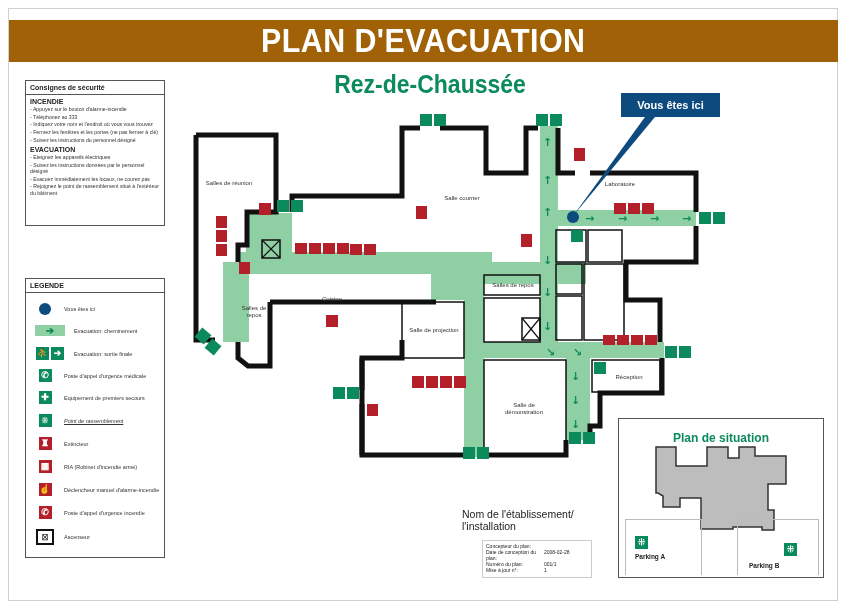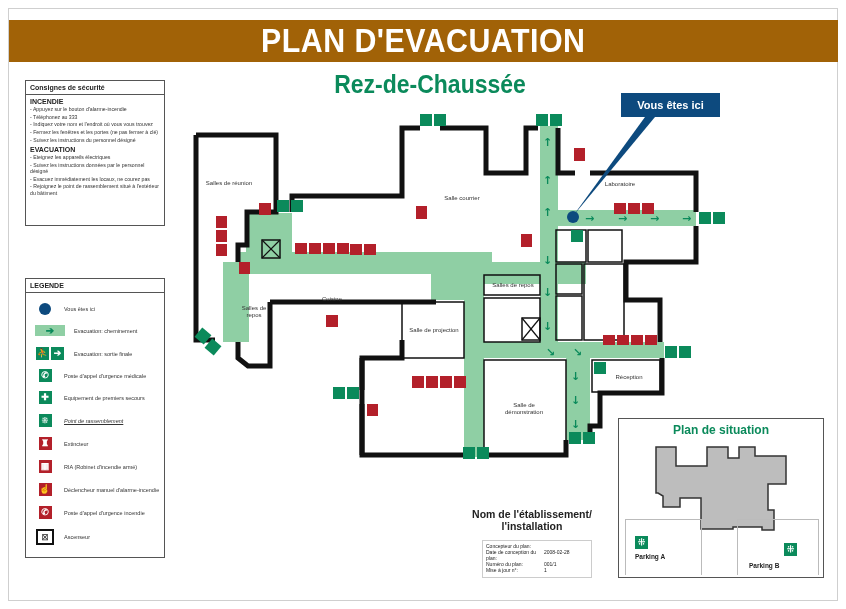--- a/index.html
+++ b/index.html
@@ -17,26 +17,26 @@
   .legende{left:25px;top:278px;width:140px;height:280px;}
   .leg-row{position:absolute;left:0;width:138px;display:flex;align-items:center;}
   .leg-icon{width:38px;display:flex;justify-content:center;align-items:center;}
   .leg-label{font-size:5.5px;color:#333;}
   .sq{width:13px;height:13px;display:inline-flex;align-items:center;justify-content:center;color:#fff;font-size:9px;font-weight:bold;line-height:1;}
   .g{background:#0b8a5b;}
   .r{background:#b3202a;}
   .plan{position:absolute;left:0;top:0;}
   .room-label{position:absolute;font-size:6px;color:#333;text-align:center;line-height:7px;}
   .youhere{position:absolute;left:621px;top:93px;width:99px;height:24px;background:#0d4a7e;color:#fff;font-weight:bold;font-size:11px;display:flex;align-items:center;justify-content:center;}
-  .etab{position:absolute;left:462px;top:508px;width:140px;text-align:center;font-weight:bold;font-size:10.5px;line-height:12px;}
+  .etab{position:absolute;left:462px;top:508px;width:140px;font-weight:normal;font-size:10.5px;line-height:12px;}
   .meta{position:absolute;left:482px;top:540px;width:110px;height:38px;border:1px solid #ccc;font-size:5px;line-height:6px;padding:2px 3px;box-sizing:border-box;}
   .meta .row{display:flex;}
   .meta .k{width:58px;}
   .situation{position:absolute;left:618px;top:418px;width:206px;height:160px;border:1px solid #555;box-sizing:border-box;}
-  .situation .st{position:absolute;left:0;top:4px;width:100%;text-align:center;color:#0b8a5b;font-weight:bold;font-size:12px;}
+  .situation .st{position:absolute;left:0;top:12px;width:100%;text-align:center;color:#0b8a5b;font-weight:bold;font-size:12px;}
   .parking{position:absolute;font-size:6.5px;font-weight:bold;}
 </style>
 </head>
 <body>
 
 <div class="frame"></div>
 
 <div class="banner">
   <span>PLAN D'EVACUATION</span>
 </div>

